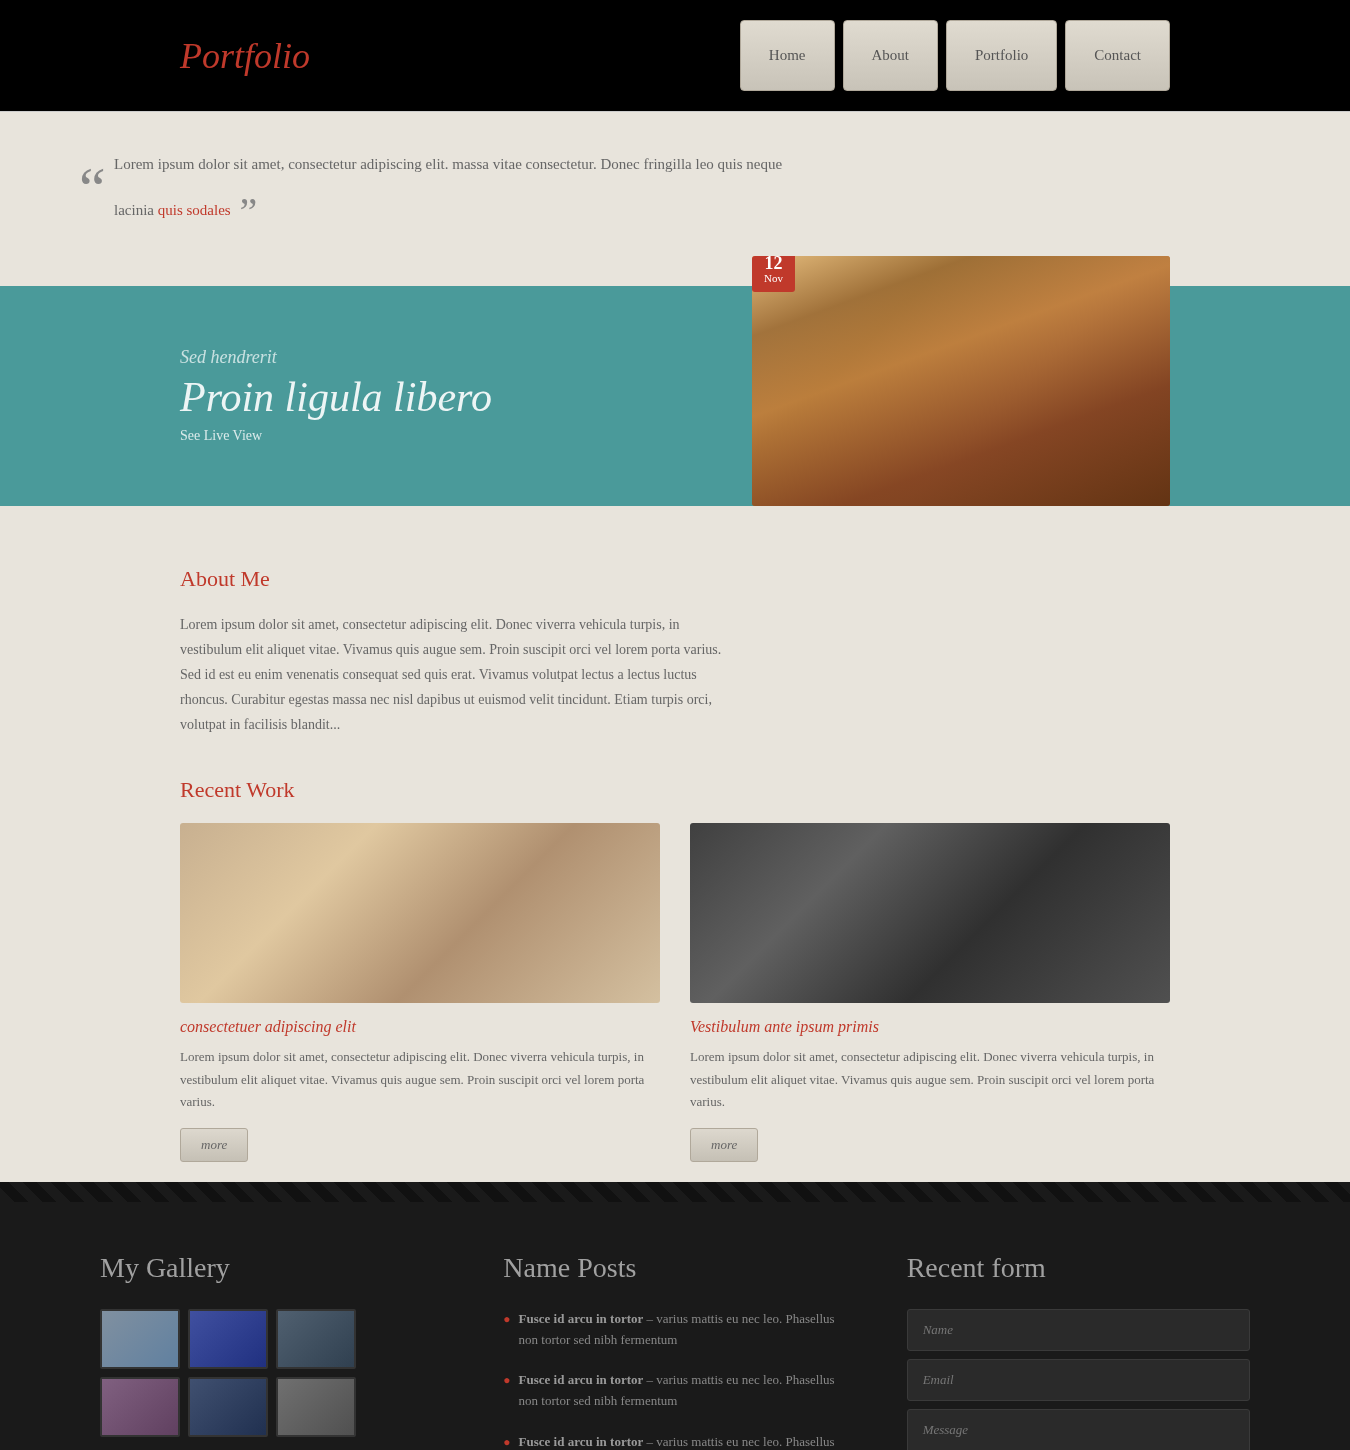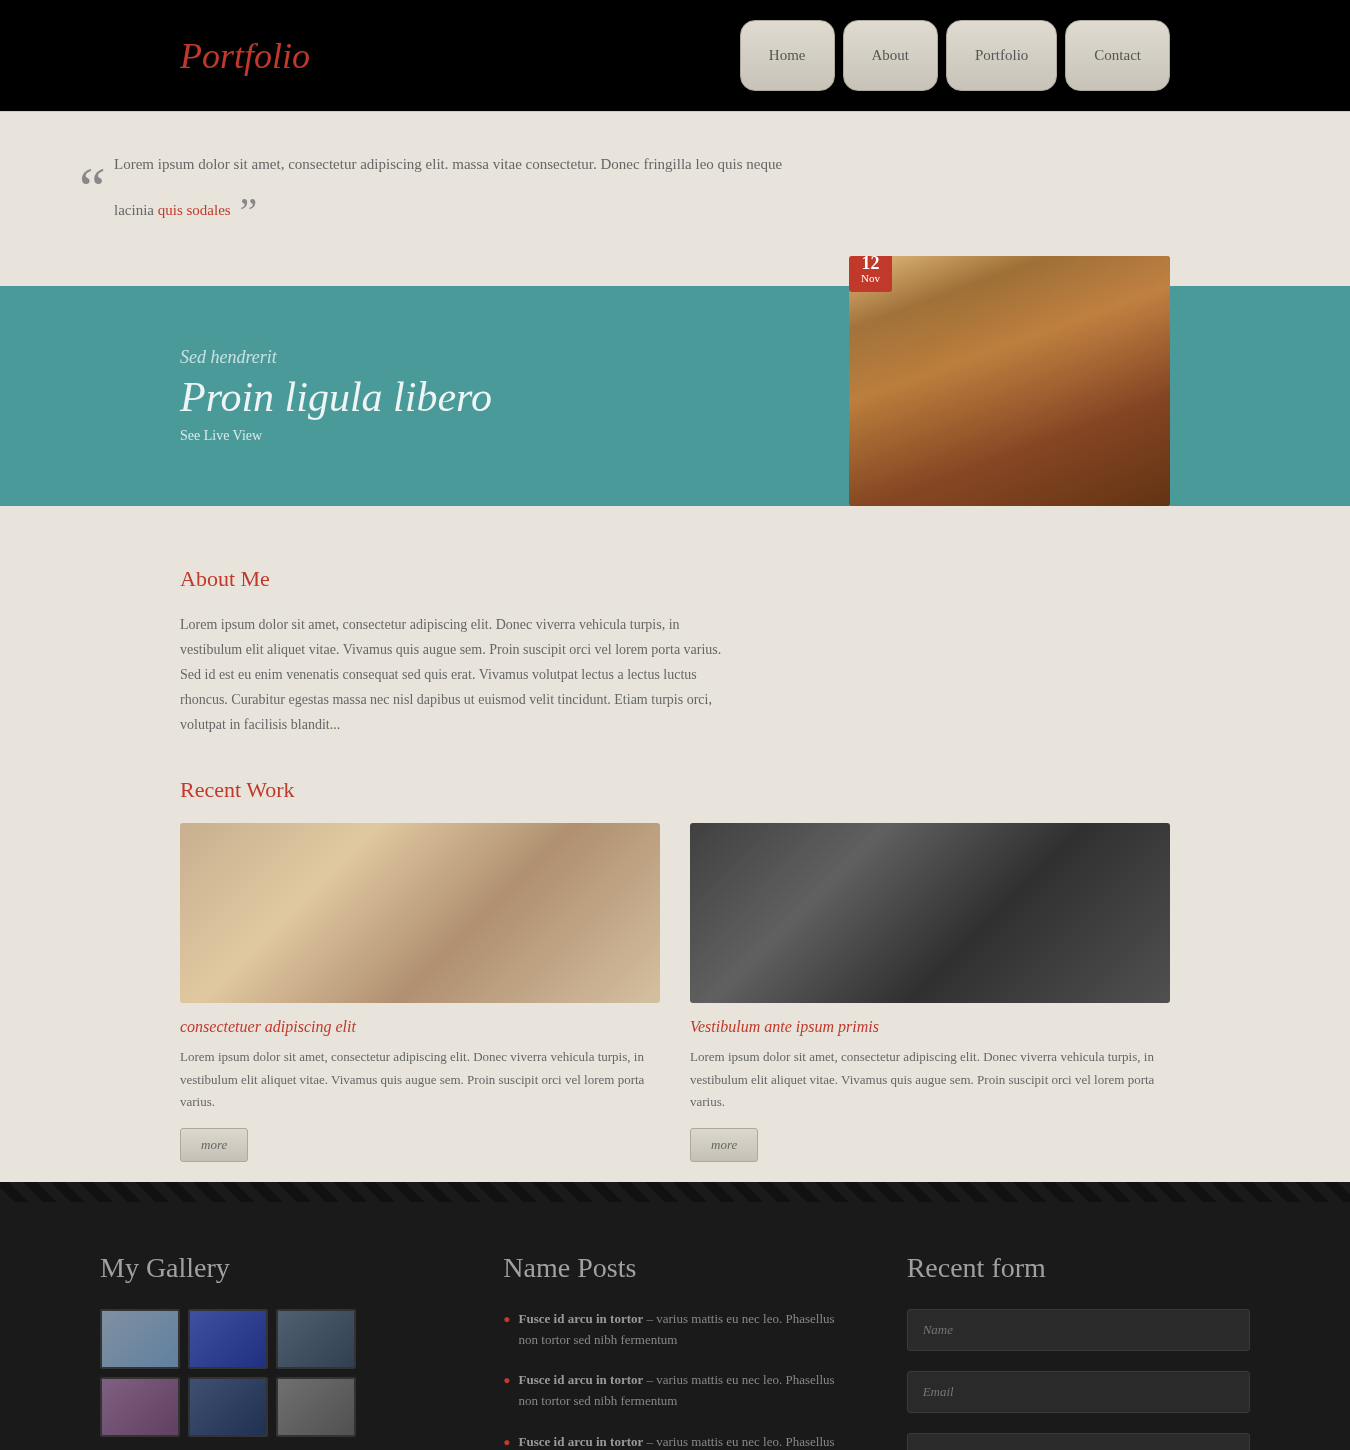--- a/index.html
+++ b/index.html
@@ -2,36 +2,36 @@
 <html><head>
   <meta charset="utf-8">
   <style>
     * { margin: 0; padding: 0; box-sizing: border-box; }
     body { font-family: Georgia, 'Times New Roman', serif; background: #e8e4dc; color: #555; width: 1350px; min-height: 1450px; overflow-x: hidden; }
 
     
     .header { display: flex; align-items: center; justify-content: space-between; padding: 20px 180px; background: #000000; border-bottom: 1px solid #ccc; }
     .logo { font-family: 'Brush Script MT', cursive; font-size: 36px; color: #c0392b; font-style: italic; }
     .nav { display: flex; gap: 8px; }
-    .nav-btn { background: linear-gradient(to bottom, #e0dbd0, #c8c3b8); border: 1px solid #b0a89a; border-radius: 15px; padding: 26px 28px; font-size: 15px; color: #555; cursor: pointer; font-family: Georgia, serif; }
+    .nav-btn { background: linear-gradient(to bottom, #e0dbd0, #c8c3b8); border: 1px solid #b0a89a; border-radius: 4px; padding: 26px 28px; font-size: 15px; color: #555; cursor: pointer; font-family: Georgia, serif; }
 
     
     .quote-section { padding: 40px 84px 20px; position: relative; }
     .quote-text { font-size: 15px; color: #666; line-height: 1.7; max-width: 700px; padding-left: 30px; position: relative; }
     .quote-text::before { content: '\201C'; font-size: 60px; color: #888; position: absolute; left: -5px; top: -15px; font-family: Georgia, serif; }
     .quote-text::after { content: '\201D'; font-size: 40px; color: #888; display: inline; margin-left: 5px; vertical-align: -10px; }
     .quote-link { color: #c0392b; text-decoration: none; }
 
     
     .feature-section { position: relative; margin: 20px 0; background: #4a9a9a; min-height: 220px; display: flex; align-items: center; }
     .feature-text { padding: 40px 180px; flex: 1; z-index: 1; }
     .feature-subtitle { font-size: 18px; color: rgba(255,255,255,0.7); font-style: italic; font-family: Georgia, serif; }
     .feature-title { font-size: 42px; color: rgba(255,255,255,0.9); font-style: italic; font-family: Georgia, serif; margin: 5px 0; }
     .feature-link { color: rgba(255,255,255,0.8); font-size: 14px; text-decoration: none; }
-    .feature-image { position: absolute; right: 180px; top: -30px; width: 321px; height: 250px; background: linear-gradient(135deg, #d4a574 0%, #8b6914 30%, #c4834a 60%, #7a5230 100%); border-radius: 3px; overflow: hidden; }
+    .feature-image { position: absolute; right: 180px; top: -30px; width: 418px; height: 250px; background: linear-gradient(135deg, #d4a574 0%, #8b6914 30%, #c4834a 60%, #7a5230 100%); border-radius: 3px; overflow: hidden; }
     .feature-image-inner { width: 100%; height: 100%; background: linear-gradient(160deg, #e8c080 0%, #a0703a 20%, #c08040 40%, #804020 70%, #603010 100%); opacity: 0.9; }
     .date-badge { position: absolute; top: -10px; left: 0; background: #c0392b; color: white; padding: 8px 12px; border-radius: 3px; text-align: center; z-index: 2; }
     .date-badge .day { font-size: 18px; font-weight: bold; display: block; line-height: 1; }
     .date-badge .month { font-size: 11px; display: block; }
 
     
     .about-section { padding: 40px 180px 20px; }
     .section-title { font-size: 22px; color: #c0392b; margin-bottom: 20px; font-family: Georgia, serif; font-weight: normal; }
     .about-text { font-size: 14px; color: #666; line-height: 1.8; max-width: 560px; }
 
@@ -61,21 +61,21 @@
     .gallery-thumb-5 { background: linear-gradient(135deg, #405070, #203050); }
     .gallery-thumb-6 { background: linear-gradient(135deg, #707070, #505050); }
     .footer-more-btn { background: linear-gradient(to bottom, #3a3a3a, #2a2a2a); border: 1px solid #555; border-radius: 3px; padding: 8px 22px; font-size: 13px; color: #aaa; cursor: pointer; font-family: Georgia, serif; font-style: italic; }
     .blog-post { display: flex; align-items: flex-start; gap: 8px; margin-bottom: 20px; }
     .blog-bullet { color: #c0392b; font-size: 12px; margin-top: 3px; }
     .blog-post-text { font-size: 13px; color: #888; line-height: 1.6; }
     .blog-post-title { font-weight: bold; color: #999; }
 
     
     .contact-form { }
-    .form-input { width: 100%; background: #2a2a2a; border: 1px solid #3a3a3a; border-radius: 3px; padding: 12px 15px; font-size: 13px; color: #a3a3a3; font-family: Georgia, serif; font-style: italic; margin-bottom: 20px; outline: none; }
+    .form-input { width: 100%; background: #2a2a2a; border: 1px solid #3a3a3a; border-radius: 3px; padding: 12px 15px; font-size: 13px; color: #a3a3a3; font-family: Georgia, serif; font-style: italic; margin-bottom: 8px; outline: none; }
     .form-textarea { width: 100%; height: 100px; background: #2a2a2a; border: 1px solid #3a3a3a; border-radius: 3px; padding: 12px 15px; font-size: 13px; color: #666; font-family: Georgia, serif; font-style: italic; margin-bottom: 12px; outline: none; resize: none; }
   </style>
 </head>
 <body>
 
 <div class="header">
   <div class="logo">Portfolio</div>
   <nav class="nav">
     <button class="nav-btn">Home</button>
     <button class="nav-btn">About</button>

